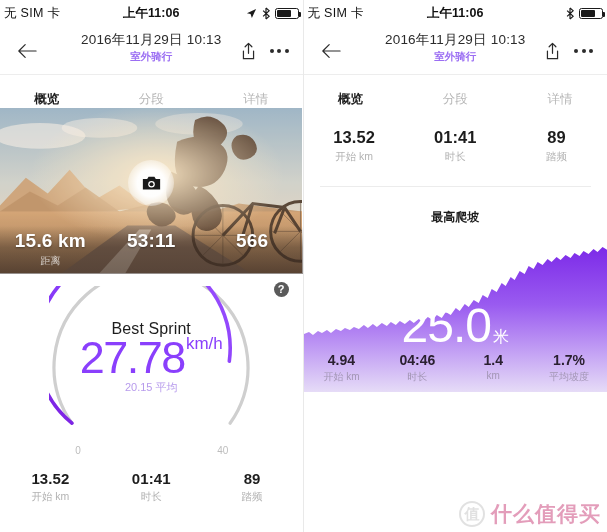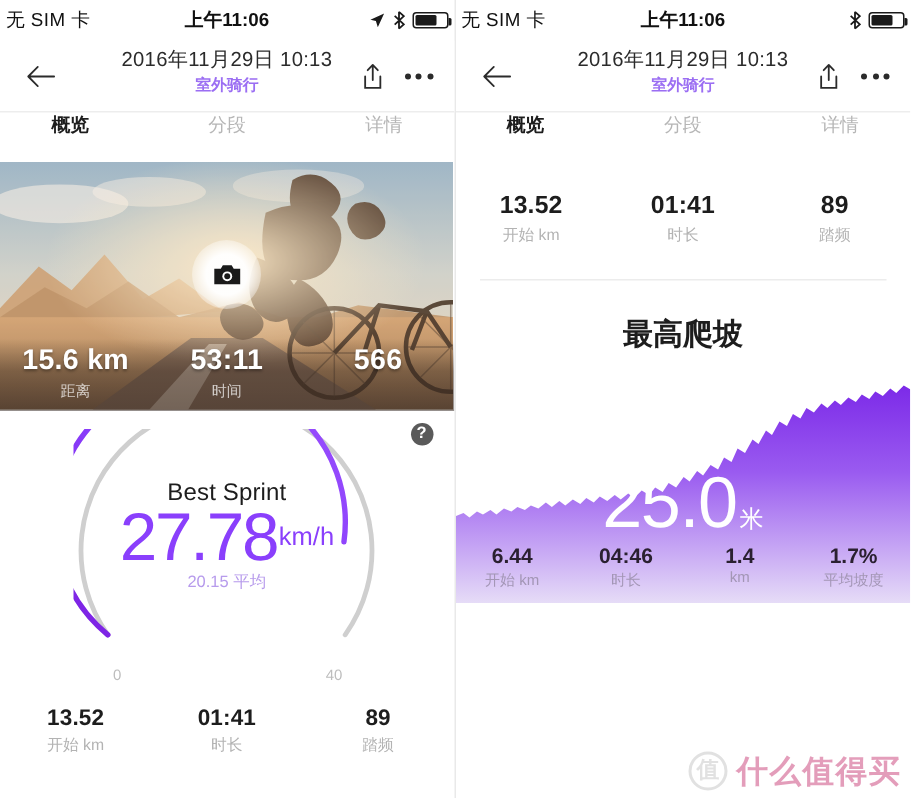--- a/index.html
+++ b/index.html
@@ -48,21 +48,21 @@
     position: absolute; left: 0; right: 0; top: 4px; text-align: center; pointer-events: none;
   }
   .nav-title { font-size: 13.5px; color: #2b2b2b; letter-spacing: .2px; font-weight: 500; }
   .nav-sub { font-size: 10.5px; margin-top: 1px; font-weight: 600; }
   .nav-actions { margin-left: auto; display: flex; align-items: center; gap: 14px; z-index: 2; padding-right: 2px; }
   .share-ico { width: 15px; height: 18px; display: block; }
   .dots { display: flex; gap: 3.5px; align-items: center; }
   .dots i { width: 4px; height: 4px; border-radius: 50%; background: #2b2b2b; display: block; }
 
   
-  .tabs { display: flex; height: 34px; align-items: flex-start; border-top: 1px solid #ededed; gap: 11px; }
+  .tabs { display: flex; height: 34px; align-items: flex-end; border-top: 1px solid #ededed; gap: 11px; }
   .tab { flex: 1; text-align: center; font-size: 12.5px; color: #b6b6b6; }
   .tab.active { color: #1d1d1d; font-weight: 700; }
 
   
   .hero { position: relative; height: 166px; overflow: hidden; }
   .hero-img { position: absolute; inset: 0; }
   .cam-btn {
     position: absolute; left: 50%; top: 52px; transform: translateX(-50%);
     width: 46px; height: 46px; border-radius: 50%;
     background: radial-gradient(circle, rgba(255,255,255,.96) 42%, rgba(255,255,255,.35) 72%, rgba(255,255,255,0) 100%);
@@ -84,40 +84,40 @@
     position: absolute; right: 14px; top: 8px;
     width: 15px; height: 15px; border-radius: 50%; background: #5a5a5a;
     color: #fff; font-size: 11px; font-weight: 700; line-height: 15px; text-align: center;
   }
   .gauge-wrap { position: relative; width: 204px; height: 172px; margin: 0 auto; }
   .gauge-wrap svg { position: absolute; left: 0; top: 0; }
   .gauge-inner {
     position: absolute; left: 0; right: 0; top: 34px; text-align: center;
   }
   .g-title { font-size: 16px; color: #1d1d1d; letter-spacing: .1px; }
-  .g-valrow { display: flex; align-items: center; justify-content: center; margin-top: -4px; }
+  .g-valrow { display: flex; align-items: flex-start; justify-content: center; margin-top: -4px; }
   .g-val { font-size: 45px; font-weight: 300; letter-spacing: -1.5px; line-height: 1.05; }
   .g-unit { font-size: 17px; font-weight: 400; margin-left: 1px; }
   .g-avg { font-size: 11px; margin-top: -1px; }
   .g-tick { position: absolute; font-size: 10px; color: #bdbdbd; }
   .g-tick.lo { left: 26px; bottom: 2px; }
   .g-tick.hi { right: 25px; bottom: 2px; }
 
   
   .statrow { display: flex; padding: 6px 0 10px; }
   .srow-item { flex: 1; text-align: center; }
   .srow-item .v { font-size: 15px; font-weight: 700; color: #1d1d1d; letter-spacing: .1px; }
   .srow-item .l { font-size: 10.5px; color: #b3b3b3; margin-top: 3px; }
 
   
   .r-statrow { display: flex; padding: 20px 0 22px; }
   .r-statrow .v { font-size: 16.5px; font-weight: 700; color: #1d1d1d; }
   .r-statrow .l { font-size: 10.5px; color: #b3b3b3; margin-top: 3px; }
   .divider { height: 1px; background: #ececec; margin: 0 16px; }
-  .climb-title { text-align: center; font-size: 20px; font-weight: 700; color: #1d1d1d; padding: 22px 0 12px; }
+  .climb-title { text-align: center; font-size: 12px; font-weight: 700; color: #1d1d1d; padding: 22px 0 12px; }
   .elev { position: relative; height: 154px; overflow: hidden; }
   .elev svg { position: absolute; left: 0; bottom: 0; width: 100%; height: 100%; display: block; }
   .elev-val {
     position: absolute; left: 0; right: 0; top: 60px; text-align: center;
     display: flex; align-items: baseline; justify-content: center;
   }
   .elev-val .n { font-size: 48px; font-weight: 300; color: #fff; letter-spacing: -1px; }
   .elev-val .u { font-size: 16px; color: #fff; margin-left: 2px; }
   .elev-stats { position: absolute; left: 0; right: 0; bottom: 8px; display: flex; }
   .elev-stats .c { flex: 1; text-align: center; }
@@ -256,21 +256,20 @@
         </svg>
       </div>
 
       <div class="hero-stats">
         <div class="hstat">
           <div class="v">15.6 km</div>
           <div class="l">距离</div>
         </div>
         <div class="hstat">
           <div class="v">53:11</div>
-          <div class="l">时间</div>
         </div>
         <div class="hstat">
           <div class="v">566</div>
         </div>
       </div>
     </div>
 
     <div class="gauge-card">
       <div class="help-ico">?</div>
 
@@ -402,21 +401,21 @@
           L299 9 L304 12 L304 154 L0 154 Z"></path>
       </svg>
 
       <div class="elev-val">
         <span class="n">25.0</span>
         <span class="u">米</span>
       </div>
 
       <div class="elev-stats">
         <div class="c">
-          <div class="v">6.44</div>
+          <div class="v">4.94</div>
           <div class="l">开始 km</div>
         </div>
         <div class="c">
           <div class="v">04:46</div>
           <div class="l">时长</div>
         </div>
         <div class="c">
           <div class="v">1.4</div>
           <div class="l">km</div>
         </div>

